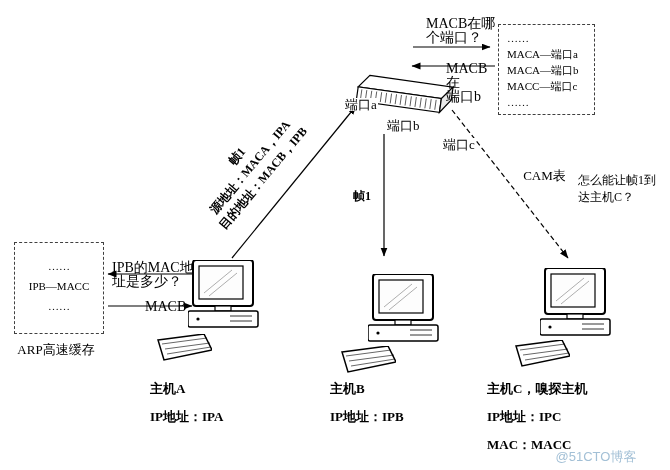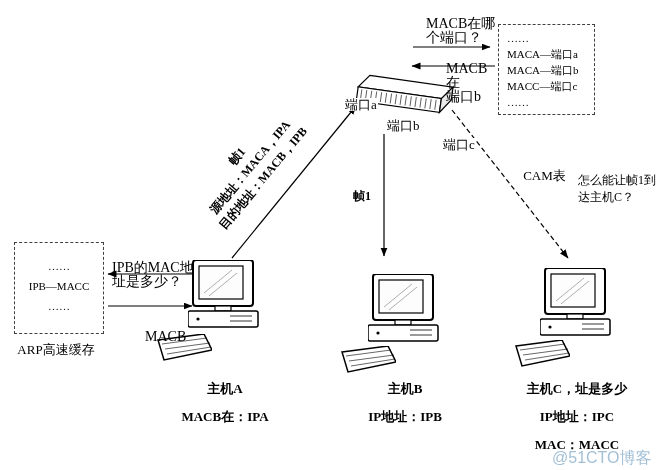--- a/index.html
+++ b/index.html
@@ -55,30 +55,29 @@
     left:353px; top:188px;
     font-size:12px; font-weight:bold;
   }
   #sniff-question {
     position:absolute;
     left:578px; top:172px; width:95px;
     font-size:12px; line-height:17px;
   }
   .host-label {
     position:absolute;
-    text-align:center;
     font-size:13px;
     font-weight:bold;
   }
   .host-label > div { margin-bottom:10px; }
   #watermark {
     position:absolute;
-    left:552px; top:448px; width:112px;
-    text-align:left;
-    font-size:16px;
+    left:540px; top:448px; width:112px;
+    text-align:center;
+    font-size:13px;
     color:#a3c0d6;
     font-family:"Liberation Sans", sans-serif;
   }
 </style>
 </head>
 <body>
 
 <div id="canvas">
 
   <svg id="gfx" width="670" height="470" viewBox="0 0 670 470">
@@ -173,31 +172,31 @@
     <div class="row">……</div>
     <div class="row">IPB—MACC</div>
     <div class="row">……</div>
   </div>
   <div class="box-caption" style="left:4px; top:341px; width:104px;">ARP高速缓存</div>
 
   <div class="note" style="left:112px; top:261px; width:82px;">
     <div>IPB的MAC地</div>
     <div>址是多少？</div>
   </div>
-  <div class="note" style="left:145px; top:330px; width:60px;">MACB</div>
+  <div class="note" style="left:145px; top:300px; width:60px;">MACB</div>
 
   <div class="host-label" style="left:150px; top:380px; width:150px;">
     <div>主机A</div>
-    <div>MACB在：IPA</div>
+    <div>IP地址：IPA</div>
   </div>
   <div class="host-label" style="left:330px; top:380px; width:150px;">
     <div>主机B</div>
     <div>IP地址：IPB</div>
   </div>
   <div class="host-label" style="left:487px; top:380px; width:180px;">
-    <div>主机C，址是多少</div>
+    <div>主机C，嗅探主机</div>
     <div>IP地址：IPC</div>
     <div>MAC：MACC</div>
   </div>
 
   <div id="watermark">@51CTO博客</div>
 
 </div>
 
 </body></html>

